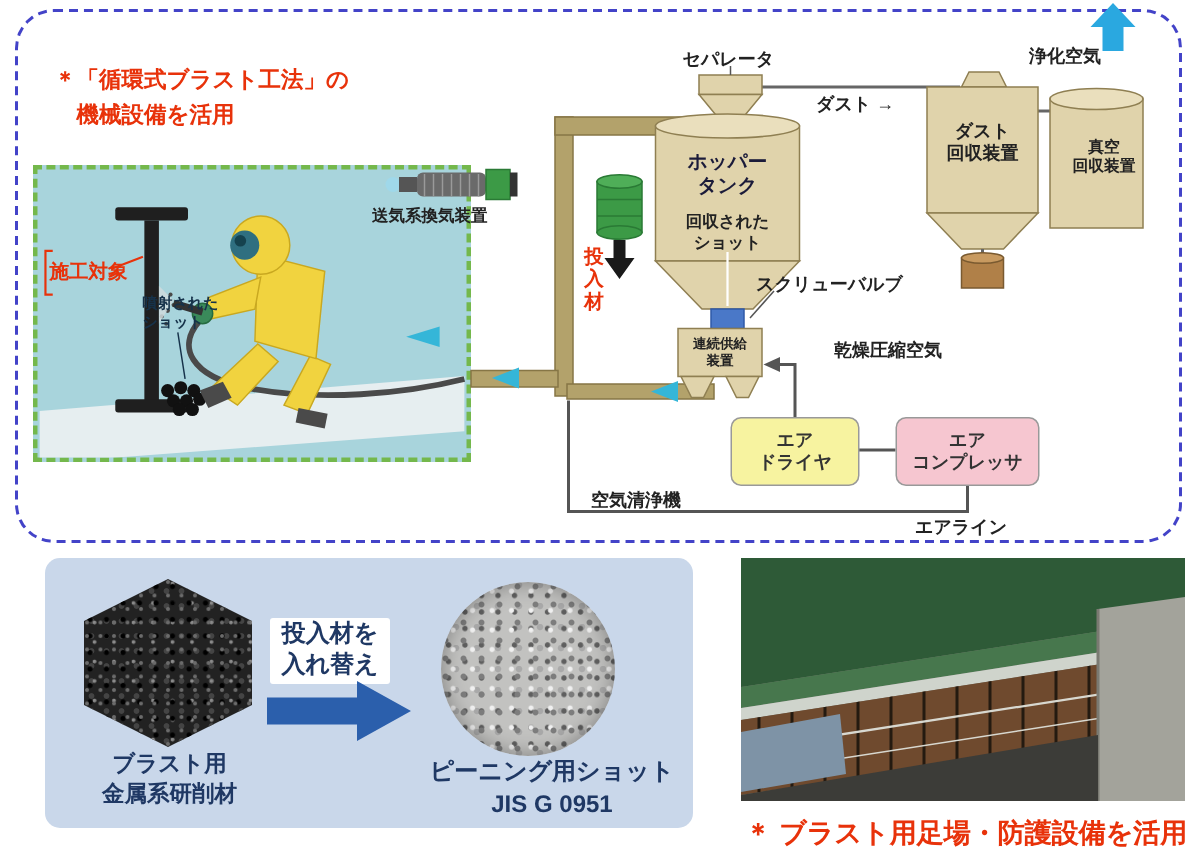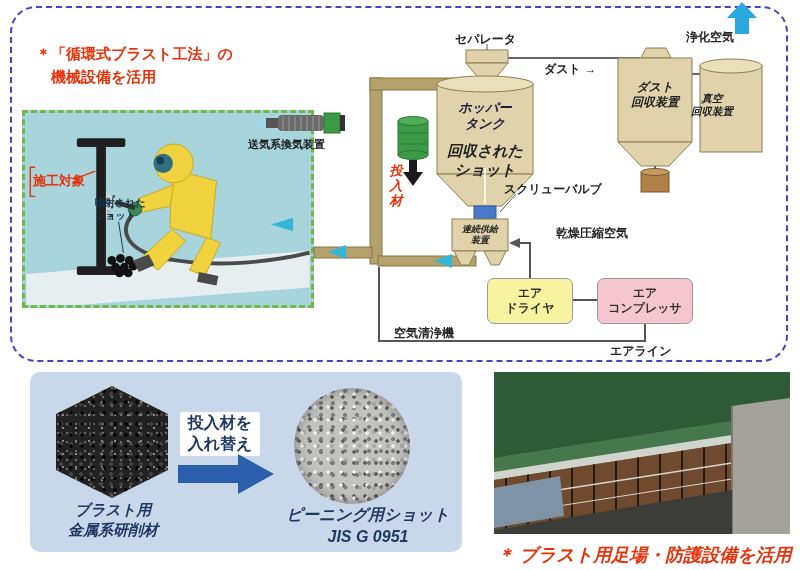--- a/index.html
+++ b/index.html
@@ -3,21 +3,21 @@
 <meta charset="utf-8">
 <style>
   html,body{margin:0;padding:0;background:#fff;}
   #root{
     position:relative;width:800px;height:570px;overflow:hidden;
     font-family:"Liberation Sans","DejaVu Sans",sans-serif;background:#fff;
   }
   .abs{position:absolute;}
   .pre{white-space:pre-line;}
   .lbl{position:absolute;font-weight:bold;color:#222;font-size:12px;line-height:1.25;}
-  .ctr{text-align:center;font-style:italic;}
+  .ctr{text-align:center;}
   .red{color:#e8320a;}
   .navy{color:#1f3864;}
 
   #dashed-frame{
     left:10px;top:6px;width:774px;height:352px;
     border:2px dashed #4343c8;border-radius:26px;
   }
   #note{
     left:36px;top:42px;font-size:15px;font-weight:bold;line-height:1.55;
   }
@@ -229,25 +229,25 @@
     </g>
     <rect x="68" y="3" width="16" height="20" fill="#3c9a46" stroke="#2a7a35"></rect>
     <rect x="84" y="5" width="5" height="16" fill="#333"></rect>
   </svg>
 
   <div class="lbl" style="left:455px;top:32px">セパレータ</div>
   <div class="lbl" style="left:544px;top:62px">ダスト →</div>
   <div class="lbl" style="left:686px;top:30px">浄化空気</div>
   <div class="lbl pre ctr" style="left:618px;top:80px;width:74px">ダスト
 回収装置</div>
-  <div class="lbl pre ctr" style="left:676px;top:92px;width:72px;font-size:10.5px">真空
+  <div class="lbl pre ctr" style="left:700px;top:92px;width:72px;font-size:10.5px">真空
 回収装置</div>
   <div class="lbl pre ctr" style="left:437px;top:100px;width:96px;font-size:13px;color:#1b1b3a">ホッパー
 タンク</div>
-  <div class="lbl pre ctr" style="left:437px;top:142px;width:96px;font-size:15px">回収された
+  <div class="lbl pre ctr" style="left:437px;top:142px;width:96px;font-size:11px">回収された
 ショット</div>
   <div class="lbl pre ctr red" style="left:388px;top:164px;width:16px;font-size:13px;line-height:1.15">投
 入
 材</div>
   <div class="lbl" style="left:504px;top:182px">スクリューバルブ</div>
   <div class="lbl pre ctr" style="left:452px;top:224px;width:56px;font-size:9px">連続供給
 装置</div>
   <div class="lbl" style="left:556px;top:226px">乾燥圧縮空気</div>
   <div class="lbl" style="left:394px;top:326px">空気清浄機</div>
   <div class="lbl" style="left:610px;top:344px">エアライン</div>

